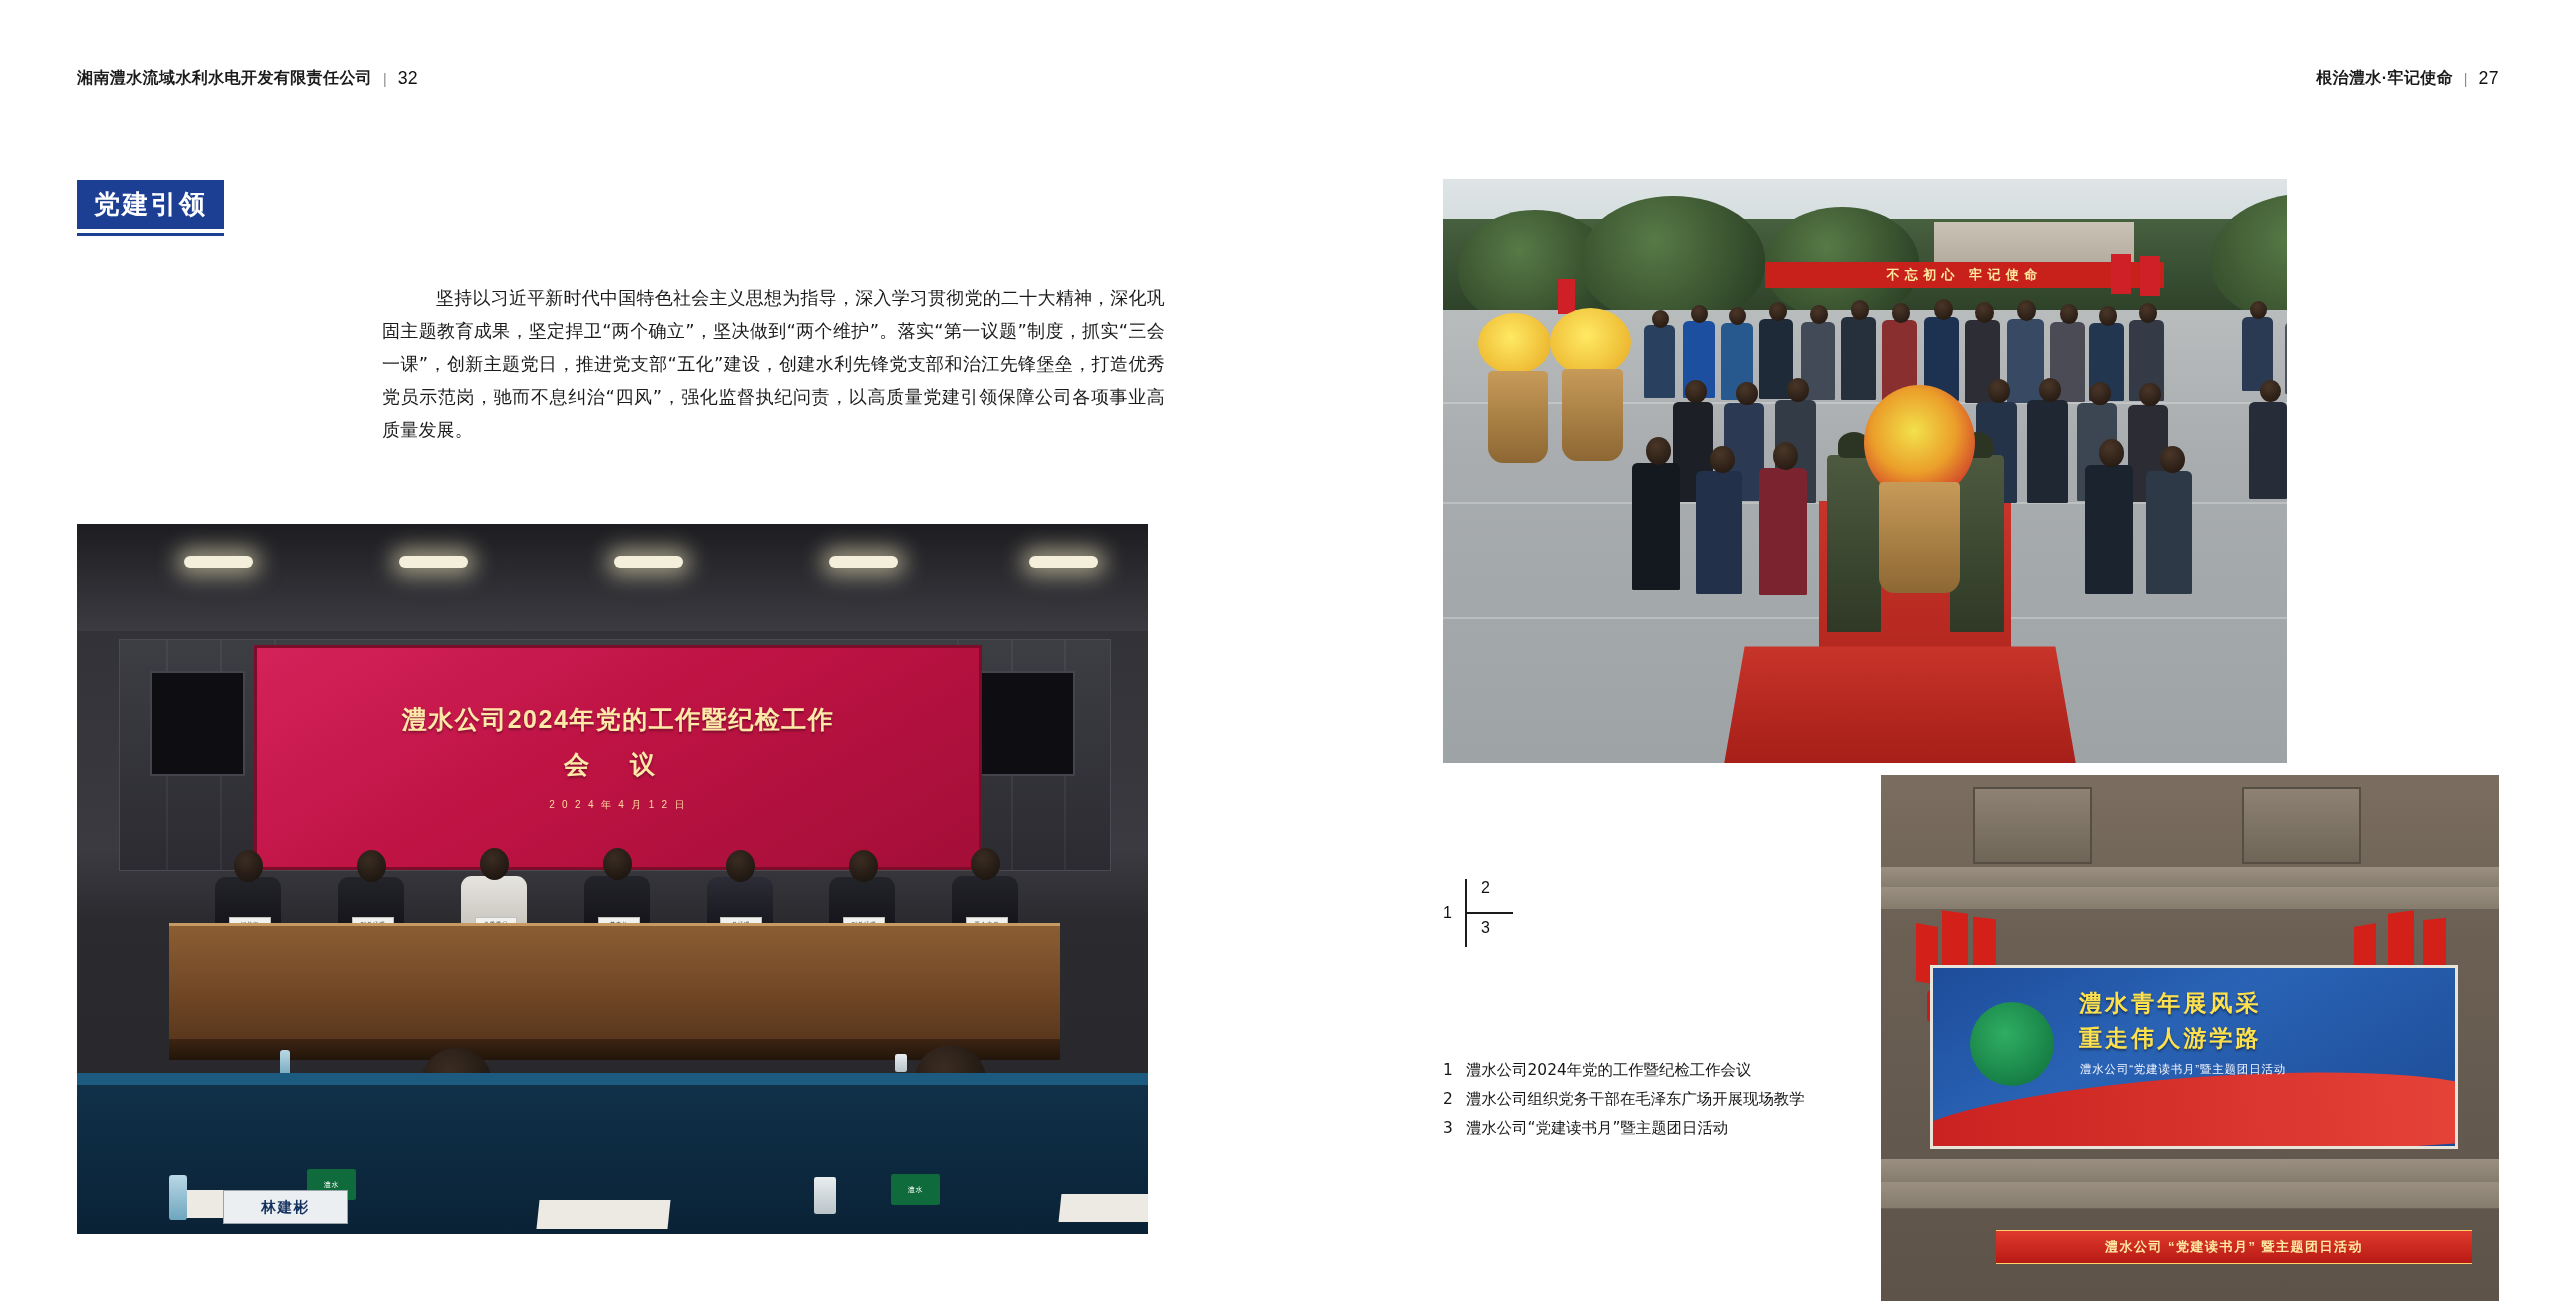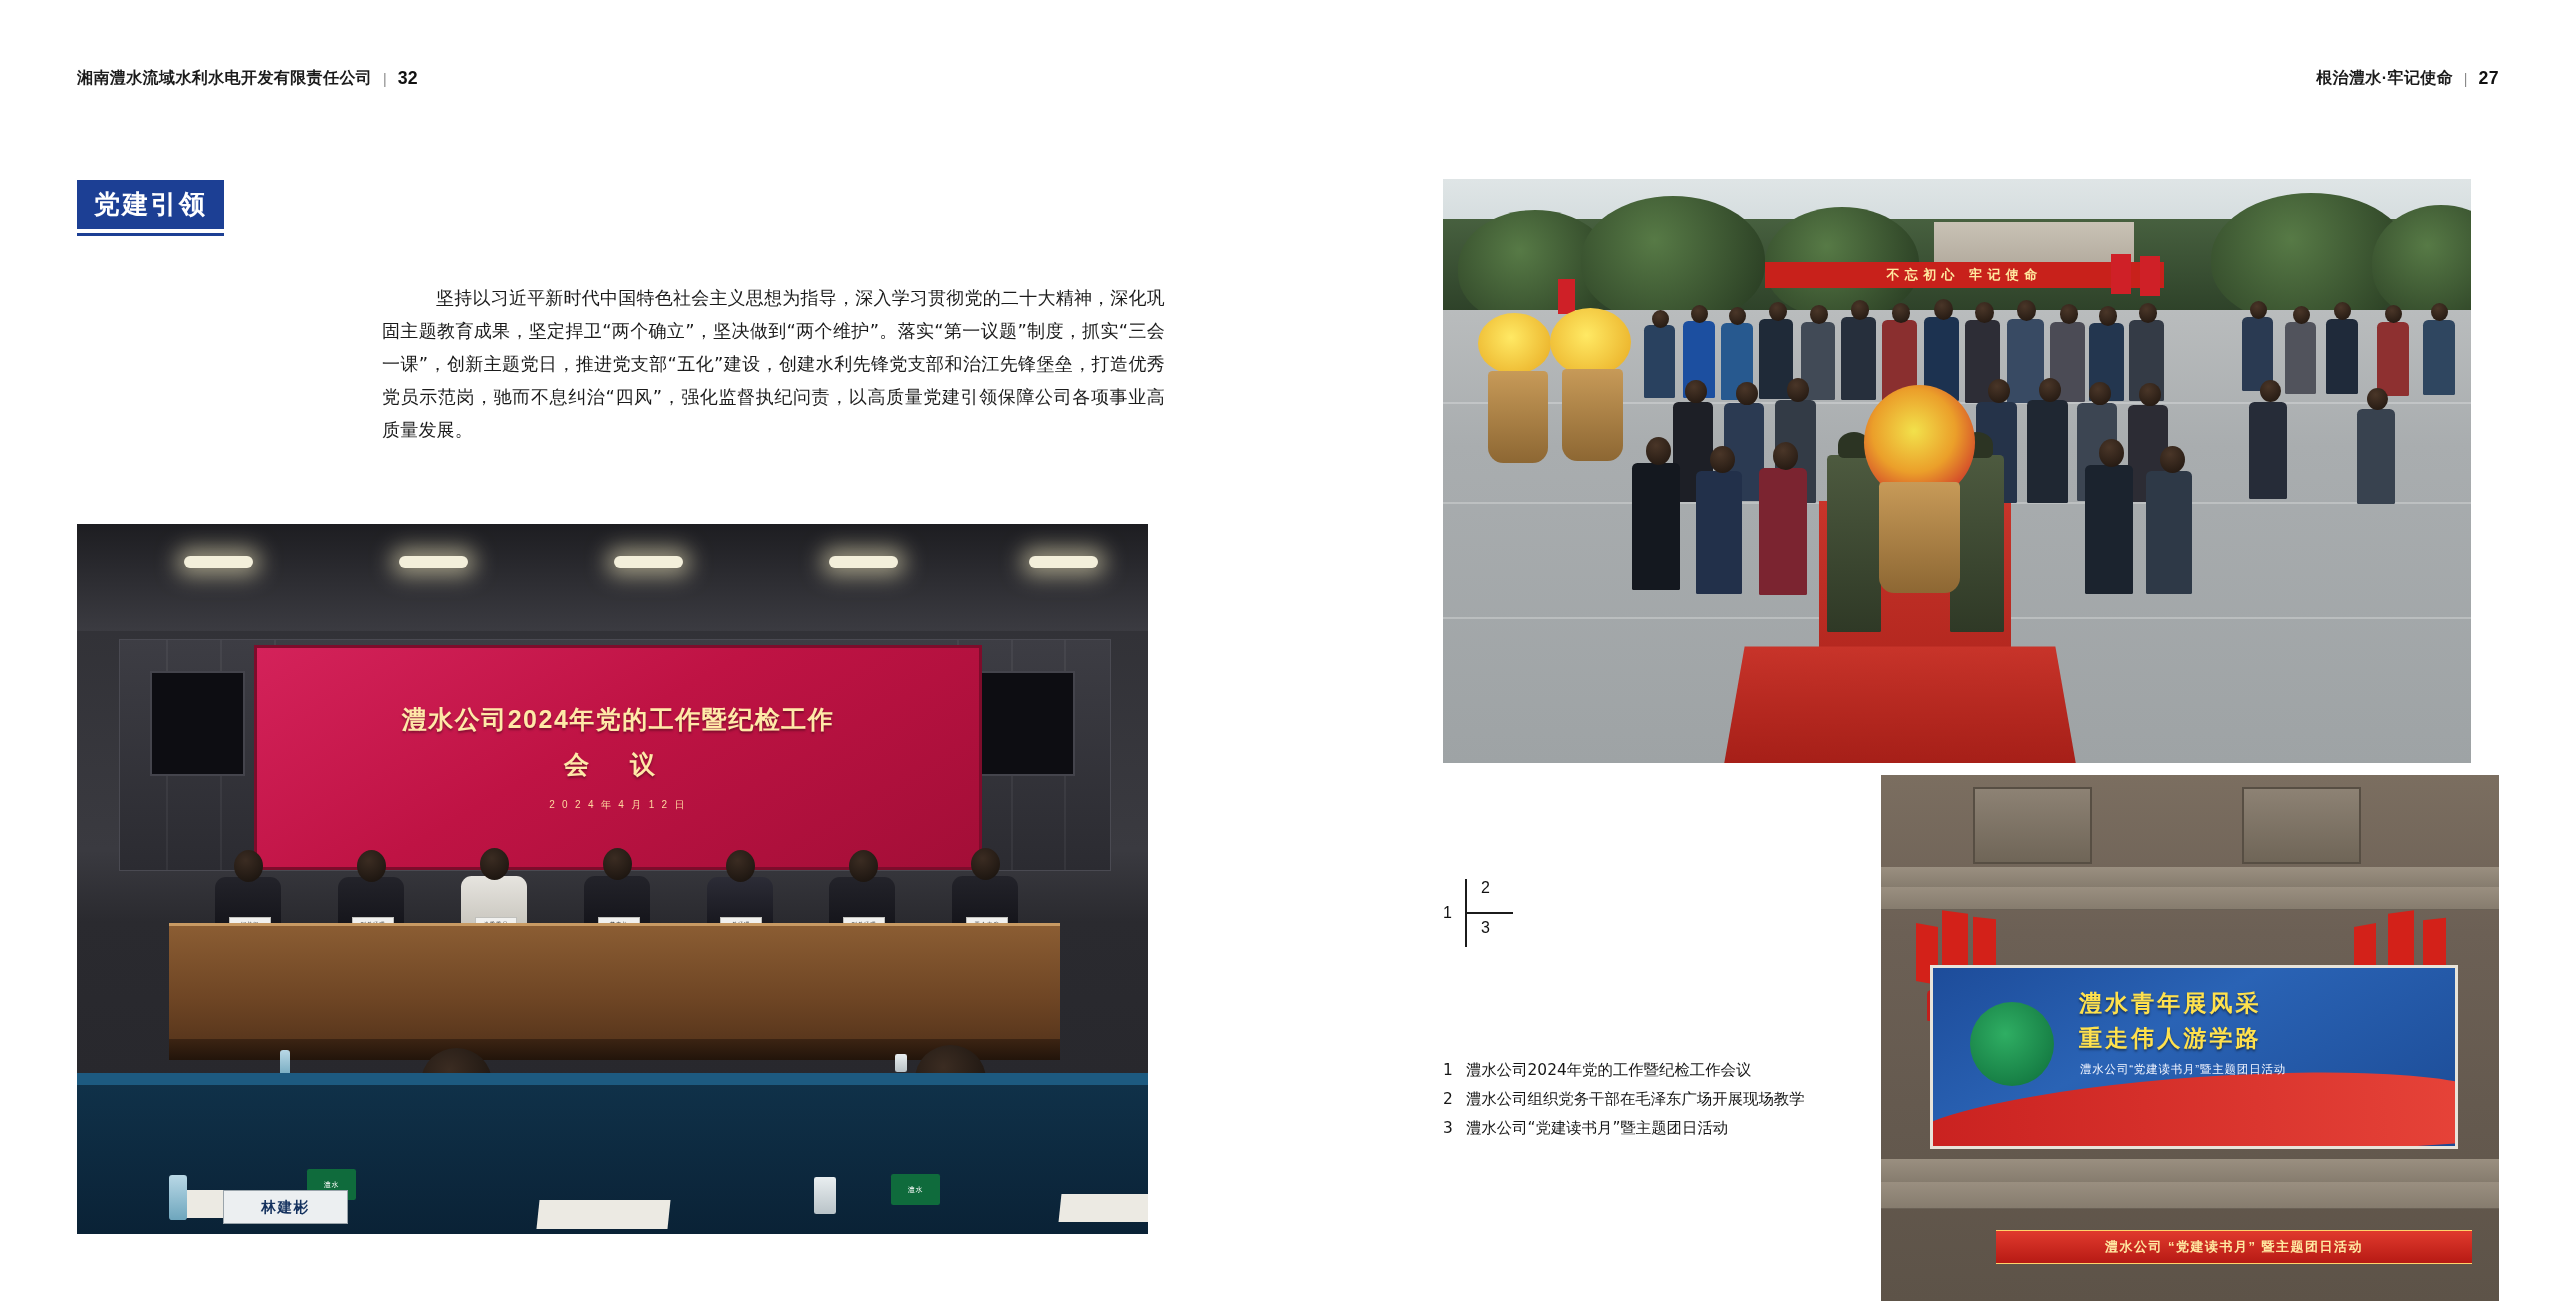--- a/index.html
+++ b/index.html
@@ -30,21 +30,21 @@
   }
   .runhead.left { left: 77px; }
   .runhead.right { right: 77px; }
   .runhead .sep {
     color: #8a8a8a;
     font-weight: 400;
     font-size: 14px;
   }
   .runhead .pageno {
     font-size: 17.7px;
-    font-weight: 700;
+    font-weight: 400;
     color: #111;
     text-align: right;
   }
 
   
   .section-badge {
     position: absolute;
     left: 77px;
     top: 180px;
     background: #1c3f94;
@@ -91,21 +91,21 @@
   #photo-meeting {
     left: 77px;
     top: 524px;
     width: 1071px;
     height: 710px;
   }
   
   #photo-square {
     left: 1443px;
     top: 179px;
-    width: 1028px;
+    width: 844px;
     height: 584px;
   }
   
   #photo-youth {
     left: 1881px;
     top: 775px;
     width: 618px;
     height: 526px;
   }
 

